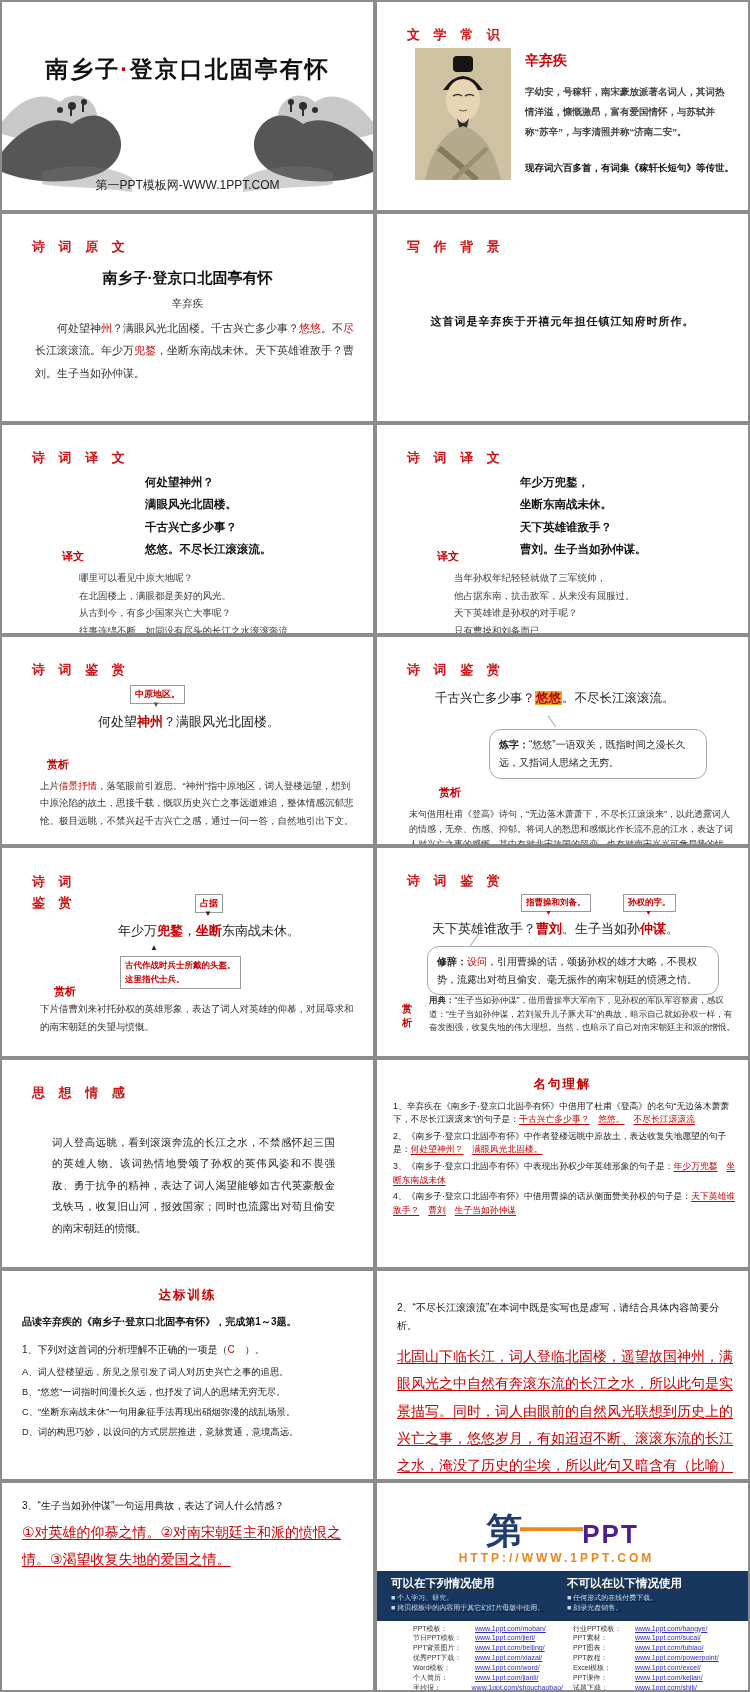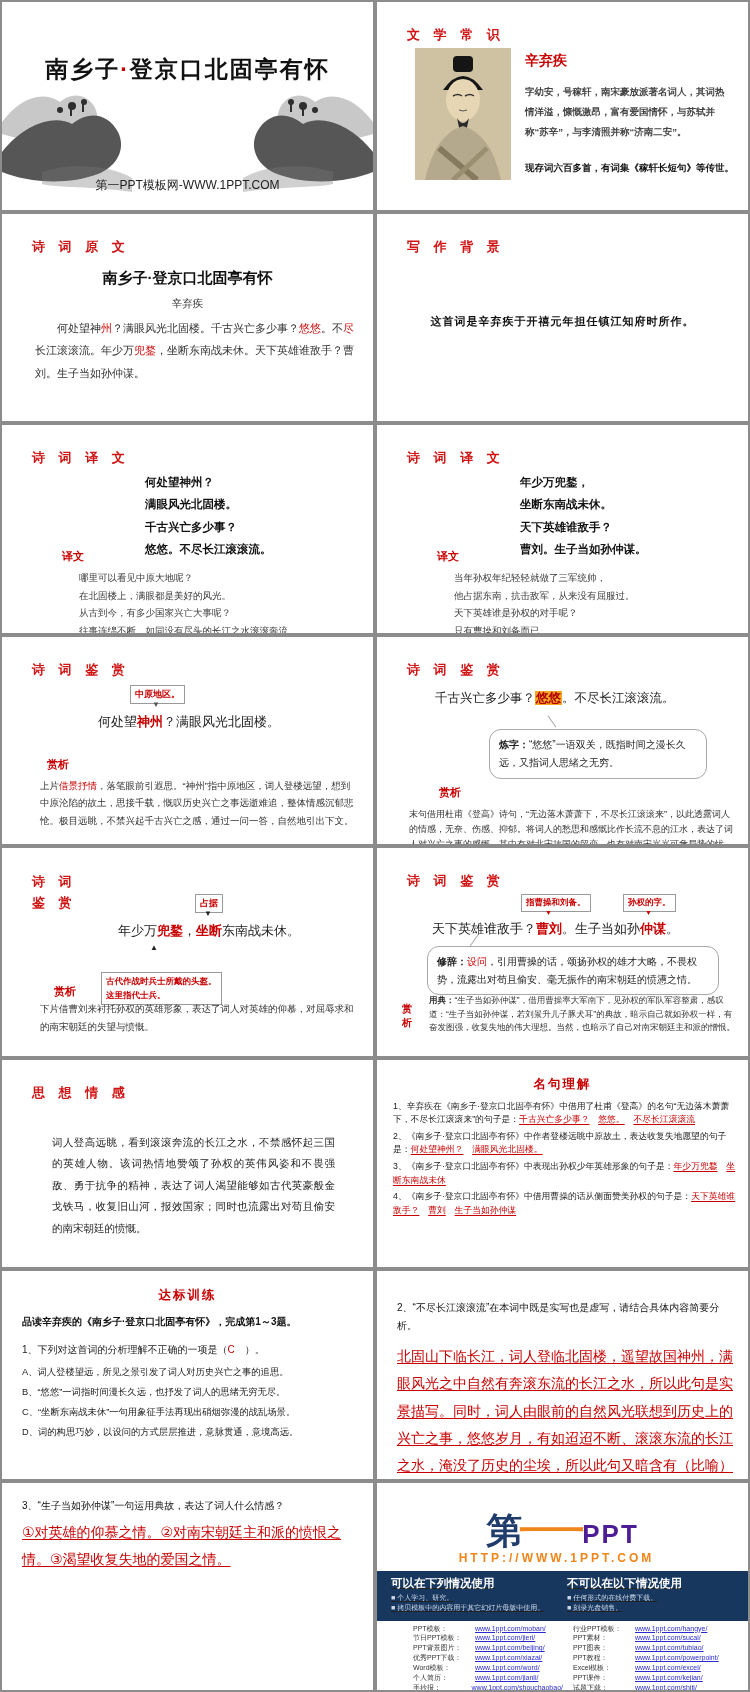--- a/index.html
+++ b/index.html
@@ -202,21 +202,21 @@
     <div class="app-label" style="left:62px;top:148px;">赏析</div>
     <div class="app-para" style="left:32px;right:10px;top:170px;font-size:9px;line-height:1.7;">末句借用杜甫《登高》诗句，“无边落木萧萧下，不尽长江滚滚来”，以此透露词人的情感，无奈、伤感、抑郁。将词人的愁思和感慨比作长流不息的江水，表达了词人对兴亡之事的感慨，其中有对北宋故国的留恋，也有对南宋岌岌可危局势的忧虑。</div>
   </div>
 
   <div class="slide">
     <div class="hdr" style="width:66px;line-height:1.6;">诗 词 鉴 赏</div>
     <div class="callout" style="left:193px;top:46px;">占据</div>
     <div class="pointer" style="left:202px;top:62px;color:#222;">▼</div>
     <div class="app-line" style="left:116px;top:74px;"><span>年少万</span><span class="red b">兜鍪</span><span>，</span><span class="red b">坐断</span><span>东南战未休。</span></div>
     <div class="pointer" style="left:148px;top:96px;color:#222;">▲</div>
-    <div class="callout" style="left:99px;top:108px;font-size:8.5px;line-height:1.6;margin-top:16px;">
+    <div class="callout" style="left:118px;top:108px;font-size:8.5px;line-height:1.6;">
       <div>古代作战时兵士所戴的头盔。</div>
       <div>这里指代士兵。</div>
     </div>
     <div class="app-label" style="left:52px;top:136px;">赏析</div>
     <div class="app-para" style="left:38px;right:14px;top:152px;">下片借曹刘来衬托孙权的英雄形象，表达了词人对英雄的仰慕，对屈辱求和的南宋朝廷的失望与愤慨。</div>
   </div>
 
   <div class="slide">
     <div class="hdr">诗 词 鉴 赏</div>
     <div class="callout" style="left:144px;top:46px;font-size:8.5px;">指曹操和刘备。</div>

